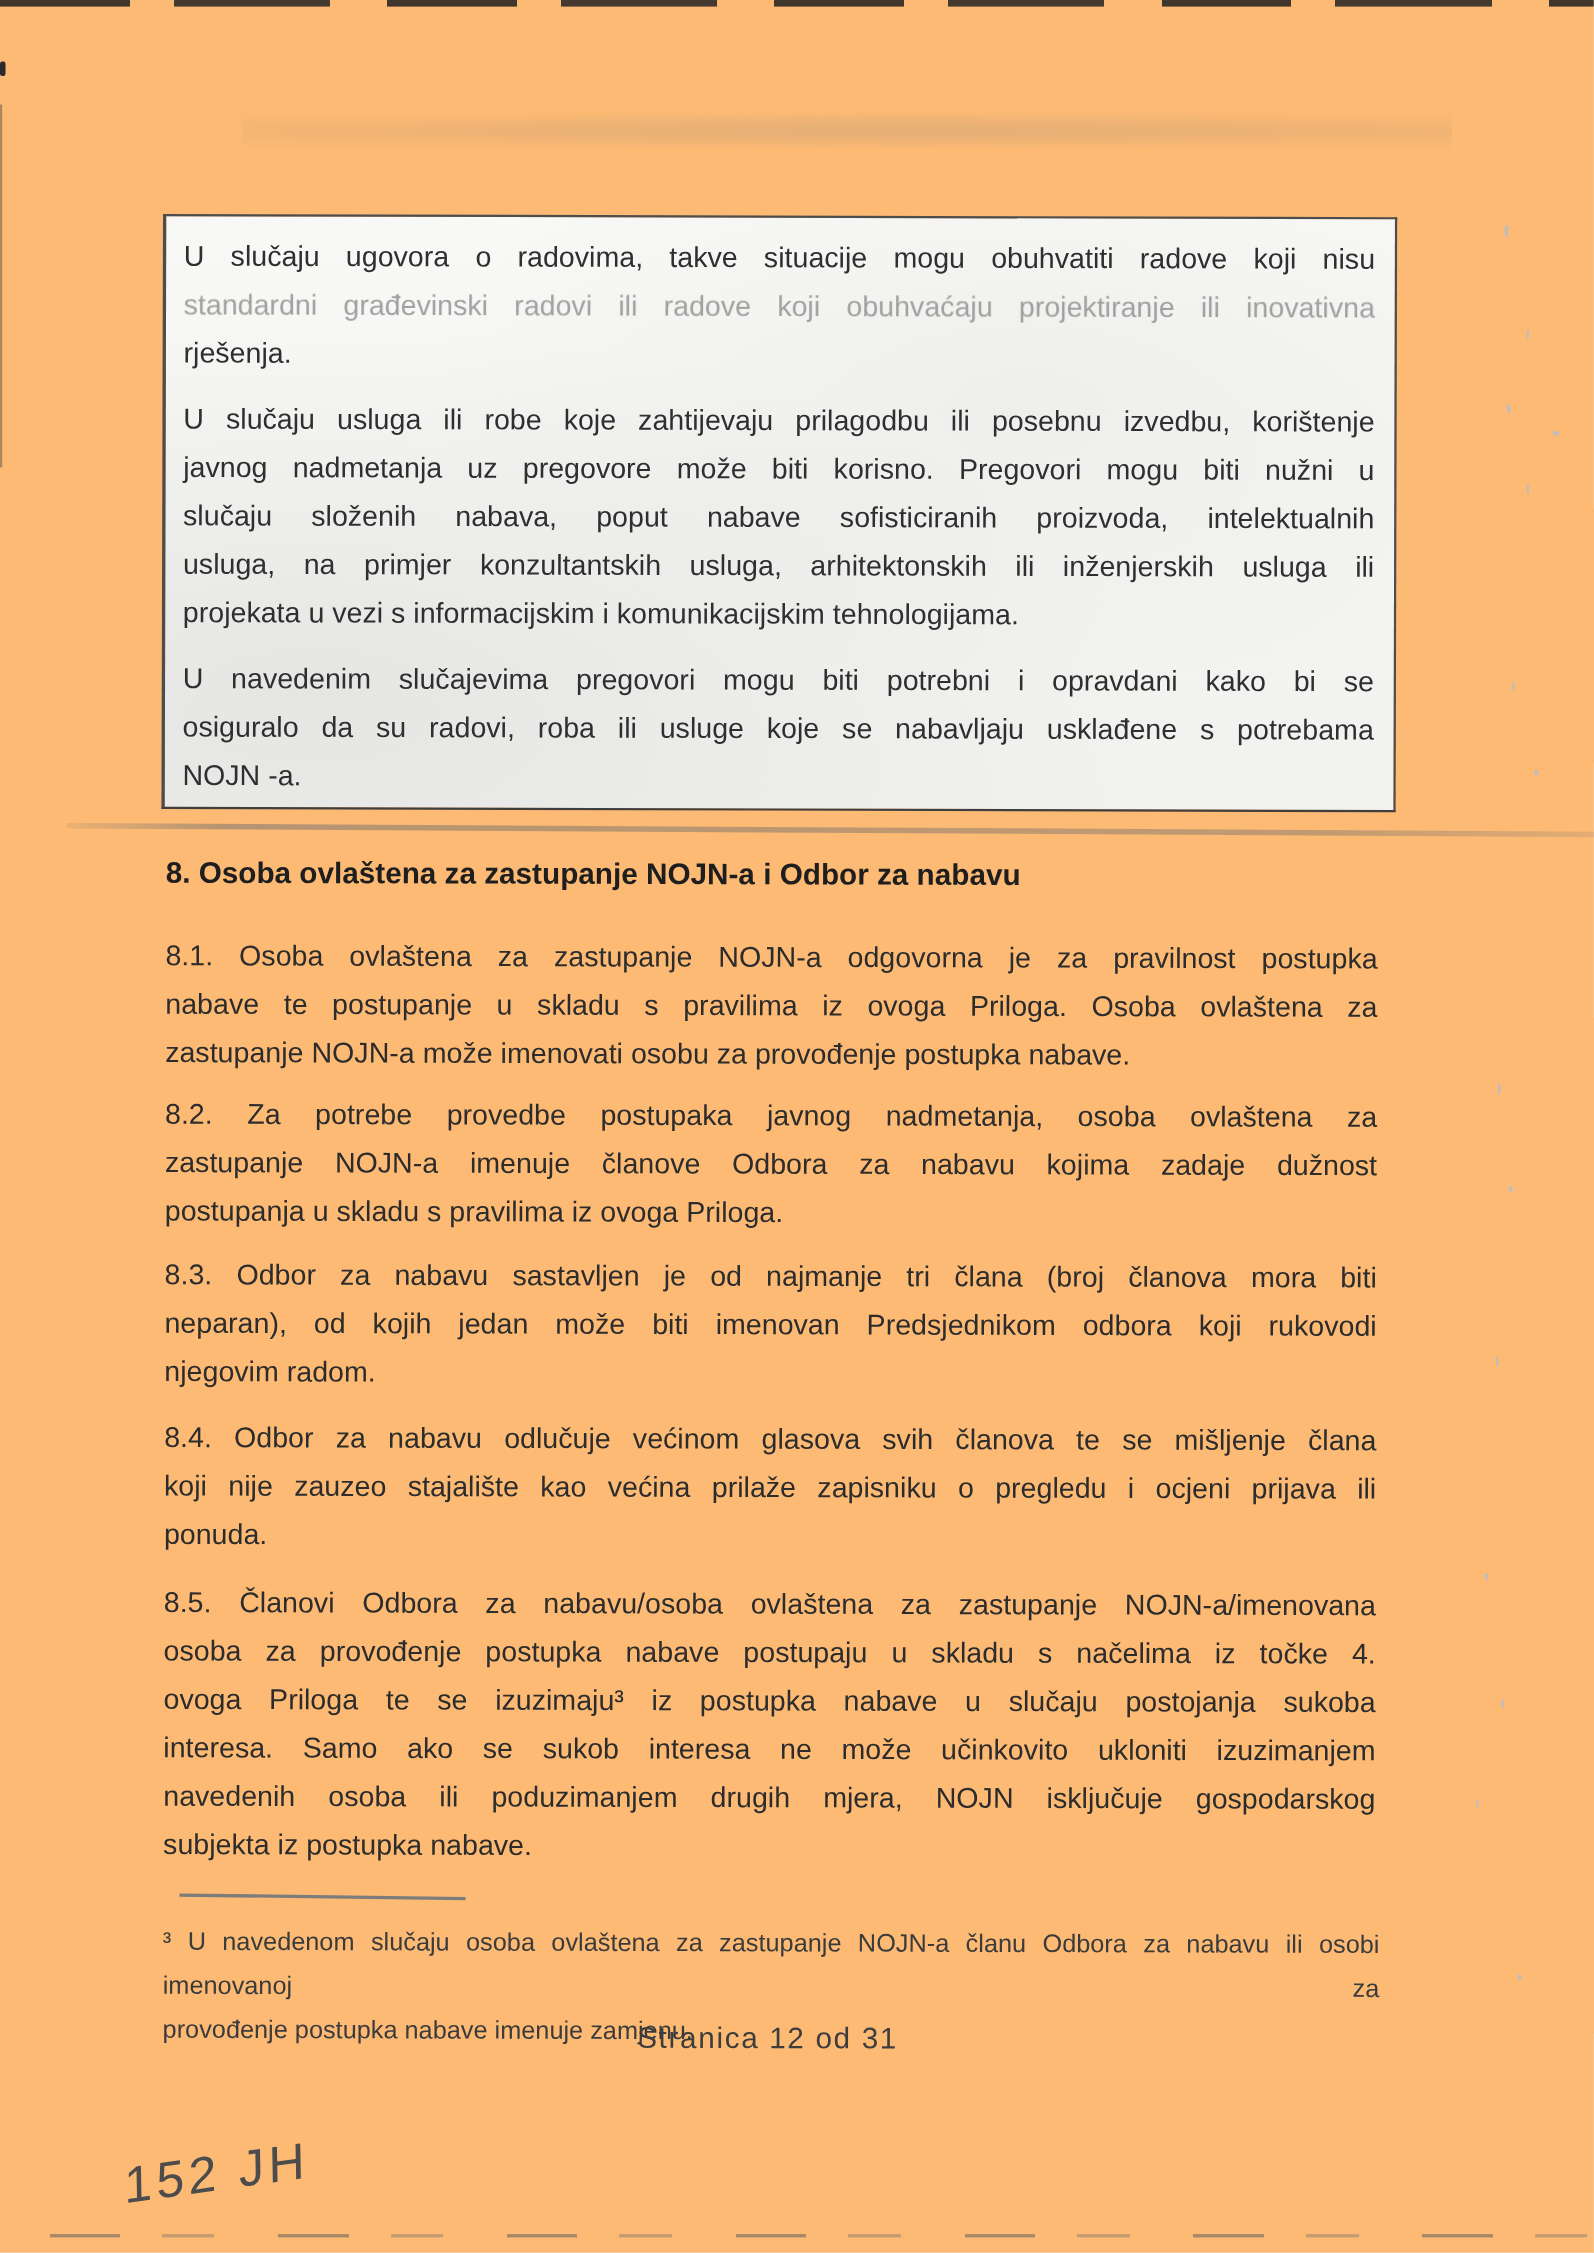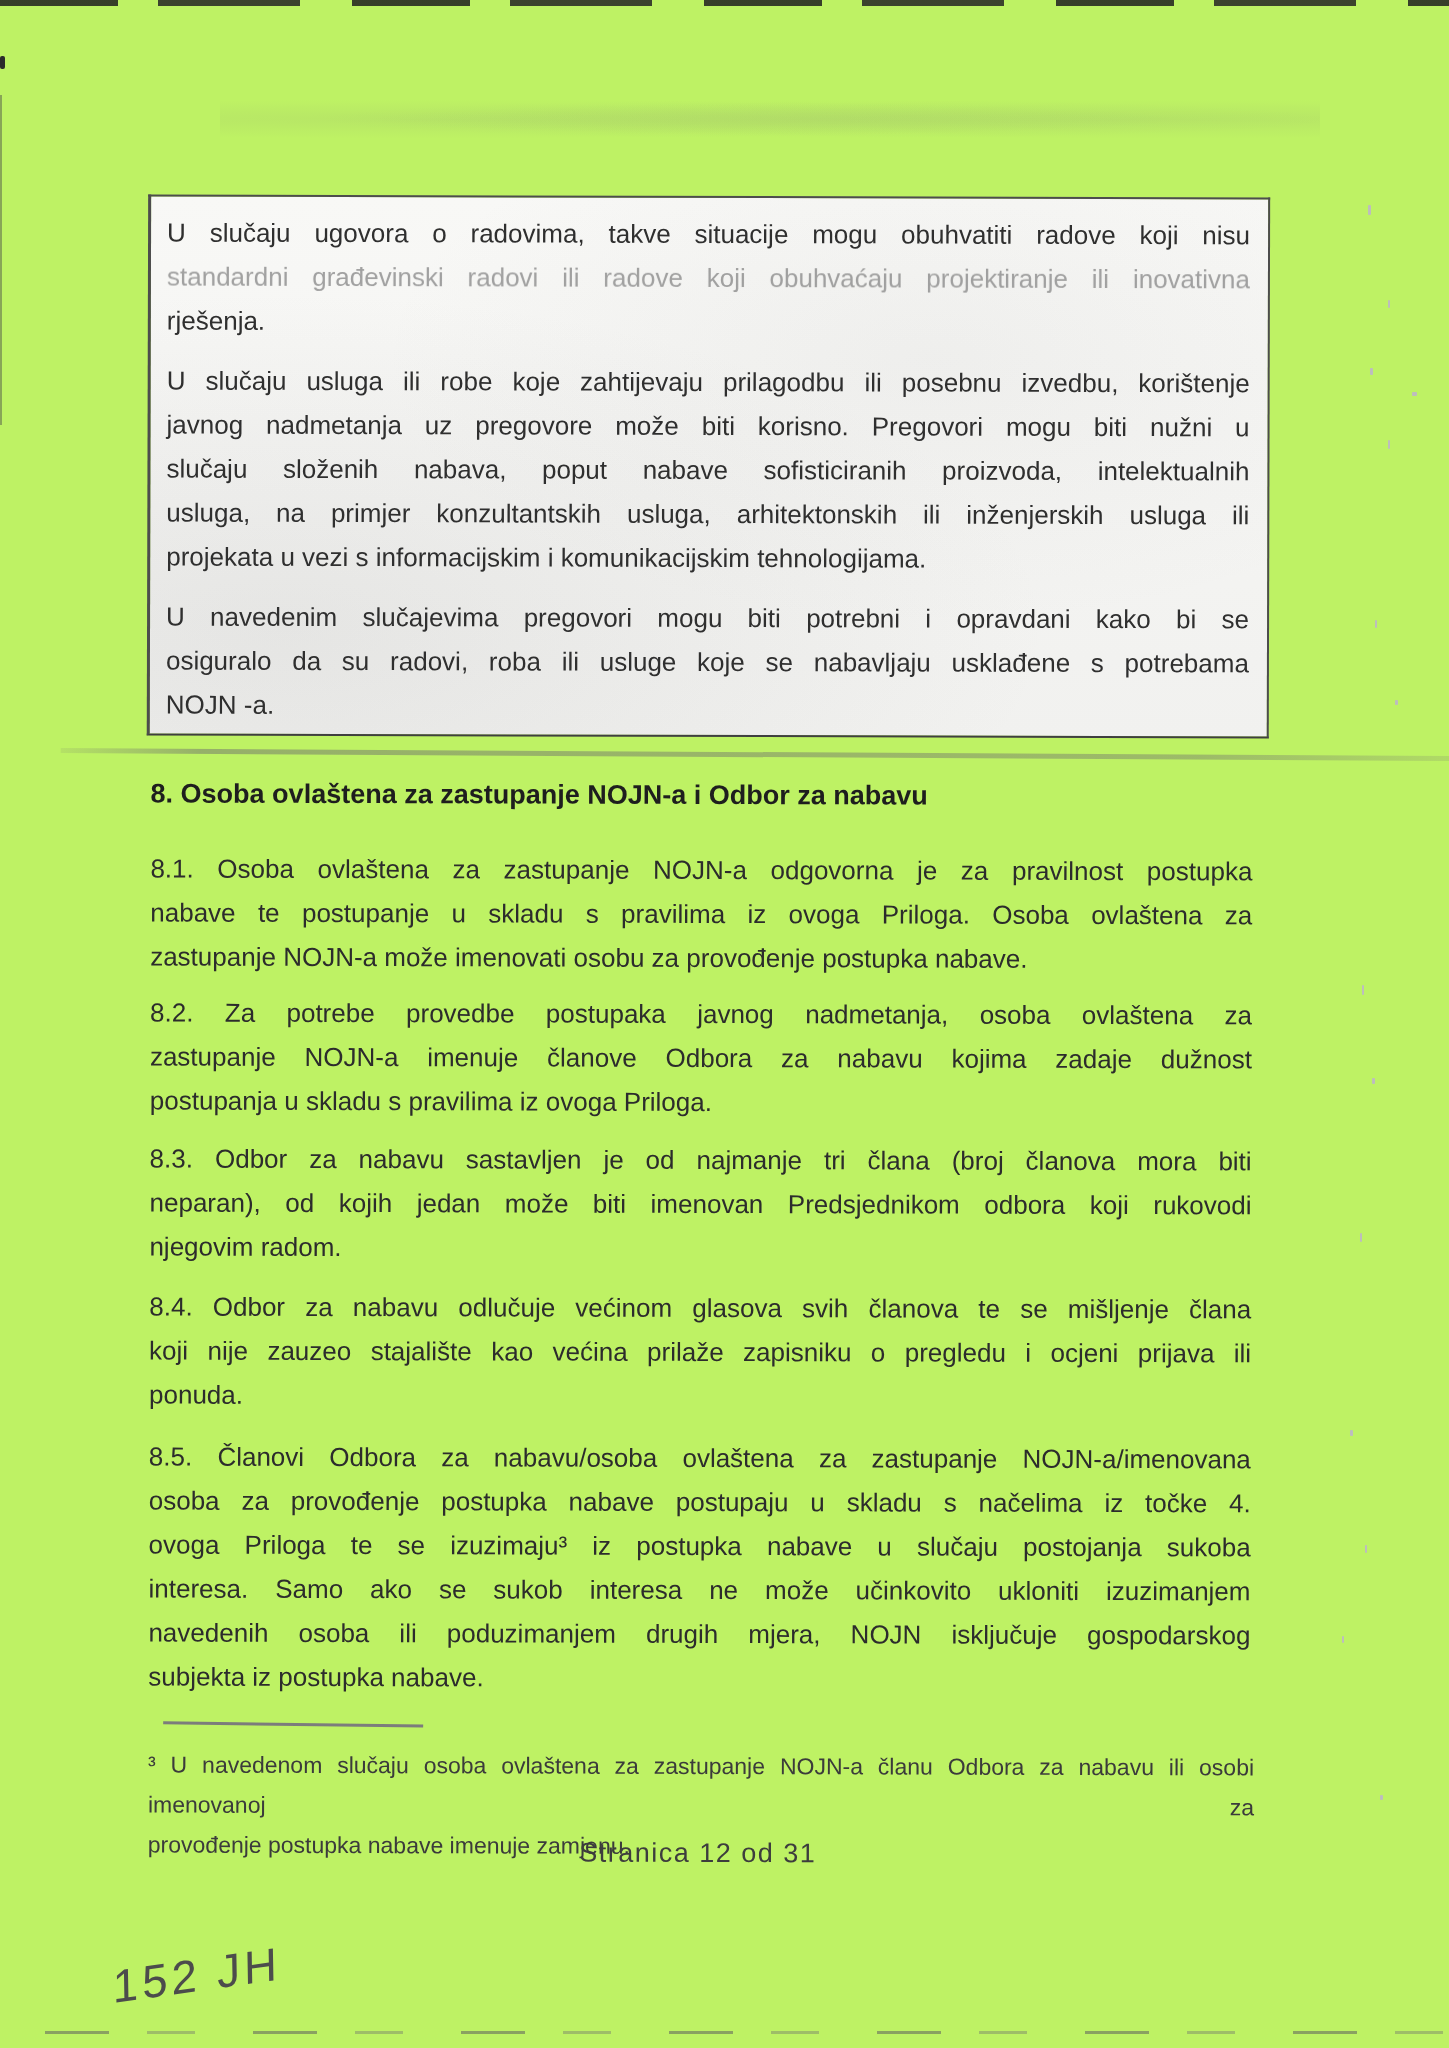--- a/index.html
+++ b/index.html
@@ -1,19 +1,19 @@
 <!DOCTYPE html>
 <html><head>
 <meta charset="utf-8">
 <style>
   html,body{margin:0;padding:0;background:#e8e8e6;}
   .page{
     position:relative;
     width:1449px;height:2048px;
-    background:#bef264;
+    background:#fdba74;
     overflow:hidden;
     font-family:"Liberation Sans",sans-serif;
     color:#2f2f2f;
   }
   .tilt{position:absolute;inset:0;transform:rotate(0.15deg);}
   
   .top-edge{
     position:absolute;top:0;left:0;right:0;height:6px;
     background:repeating-linear-gradient(90deg,
       #1f1f1f 0 118px, rgba(0,0,0,0) 118px 158px,

